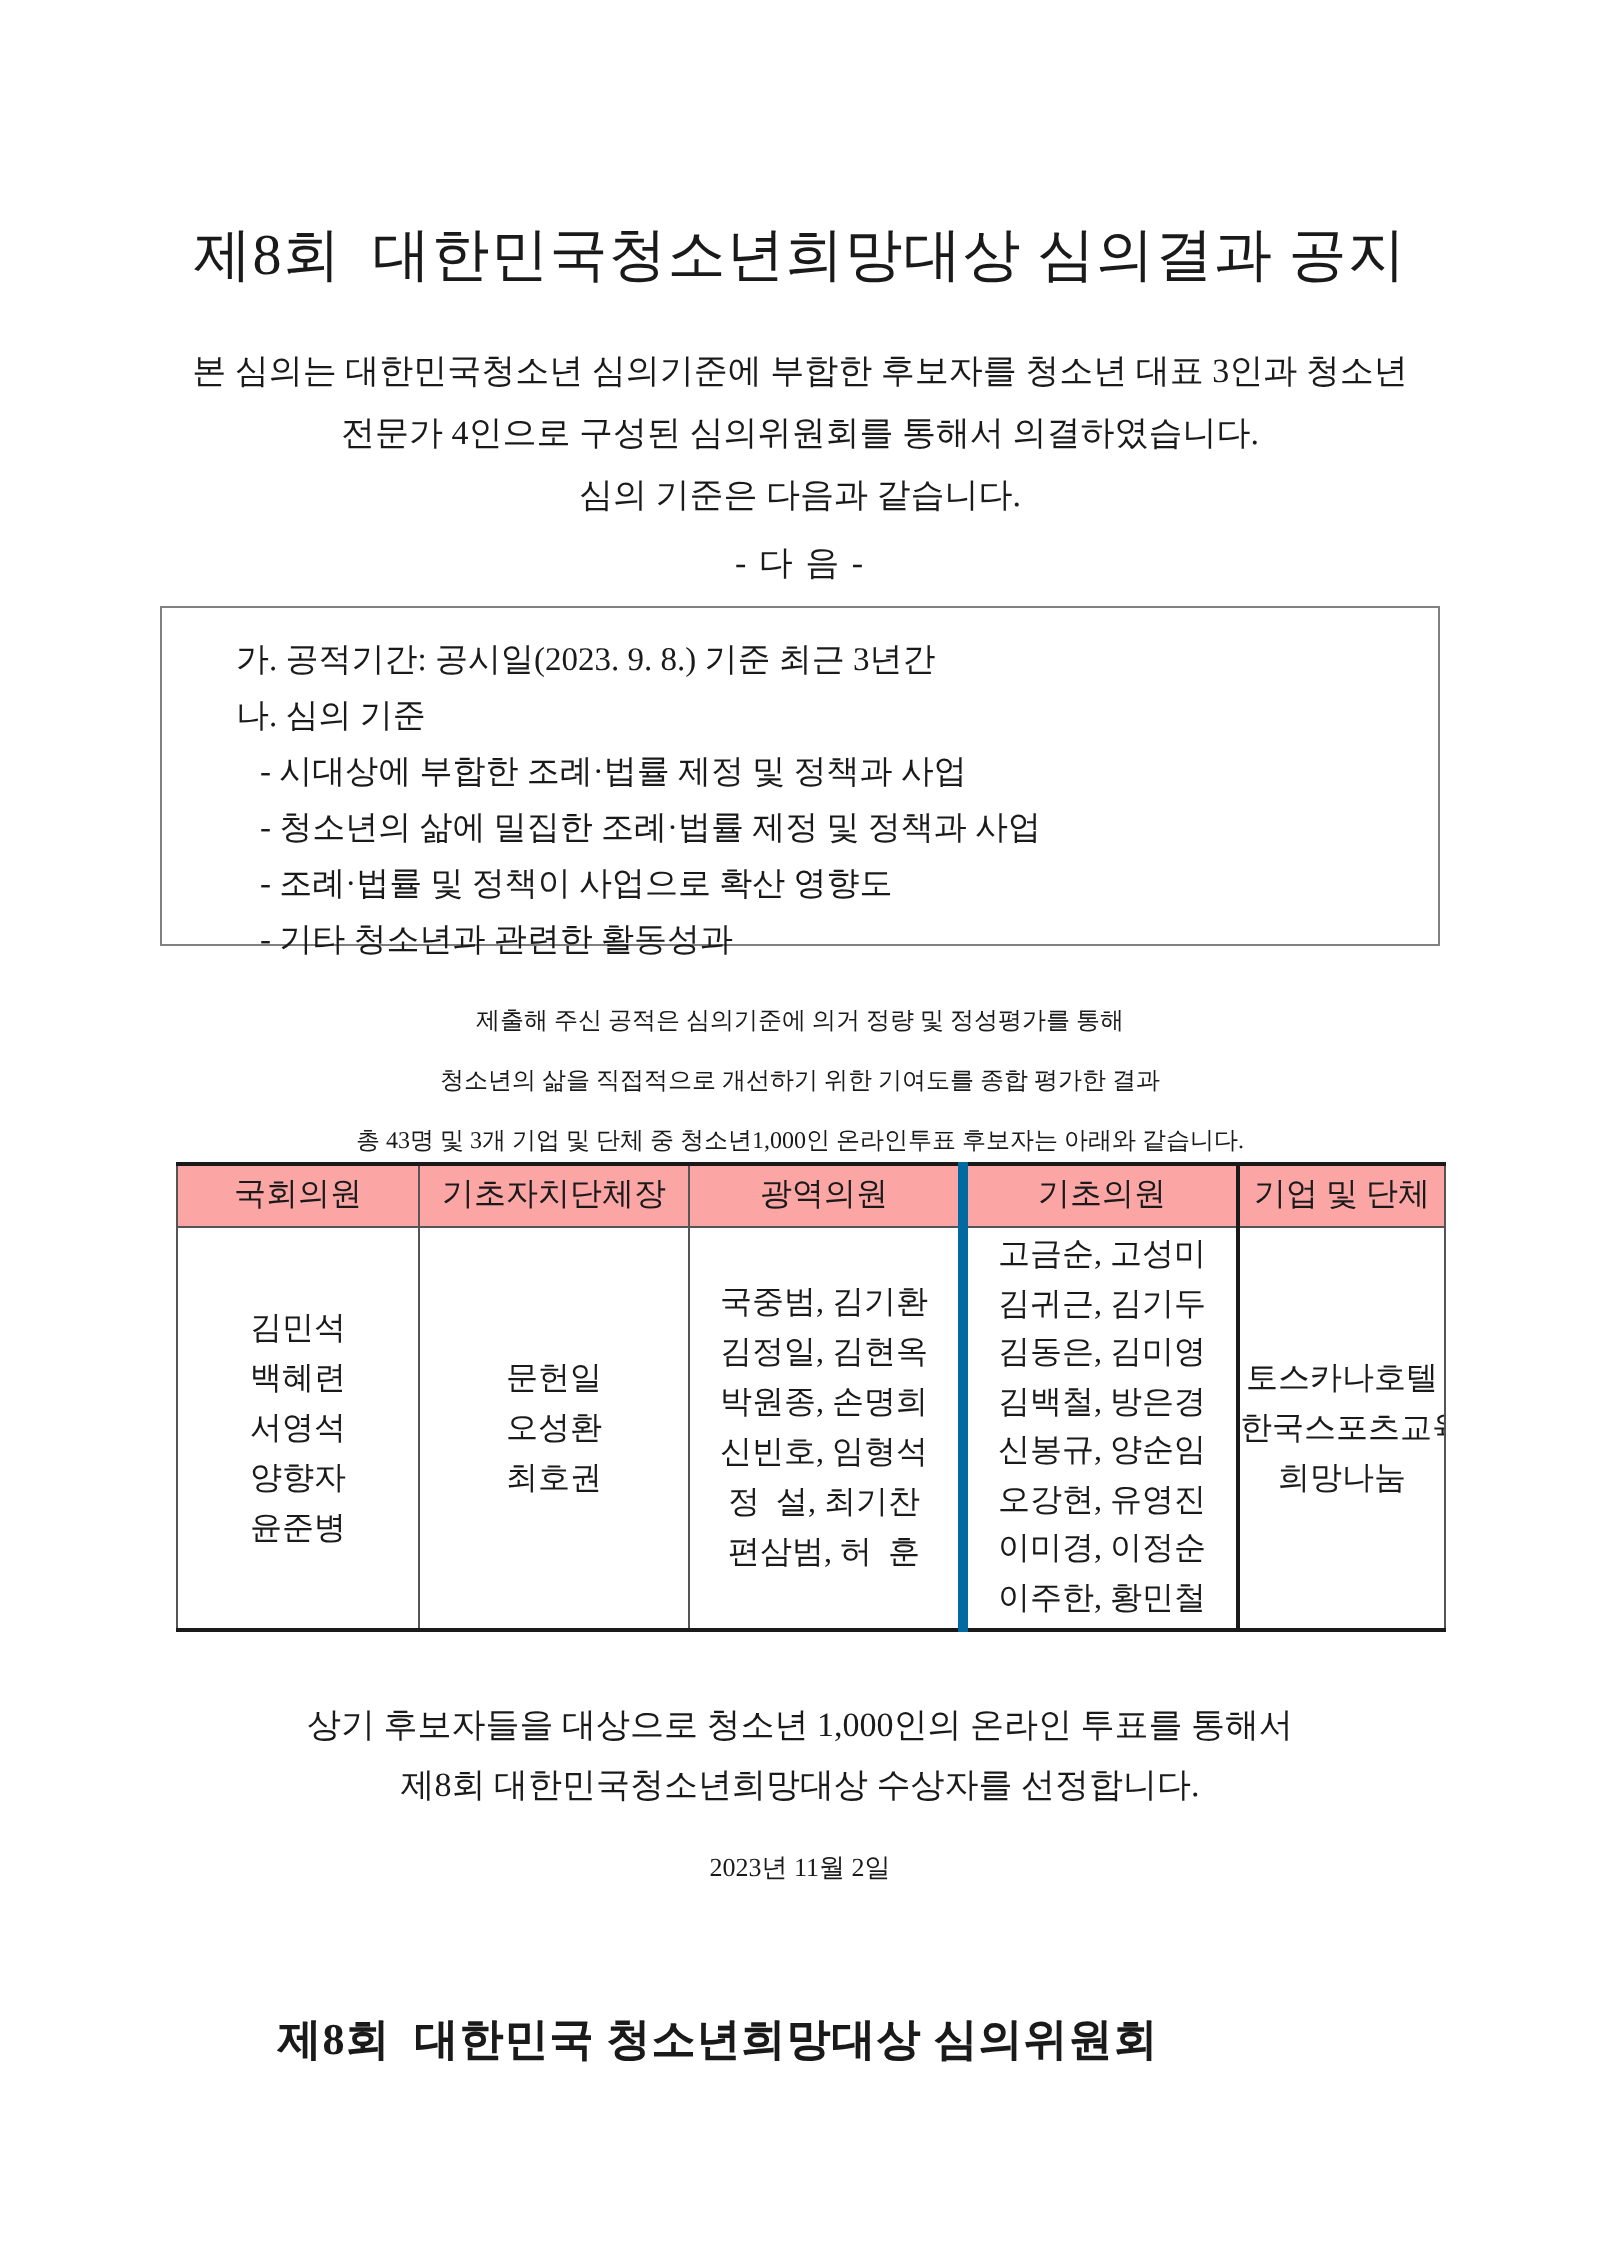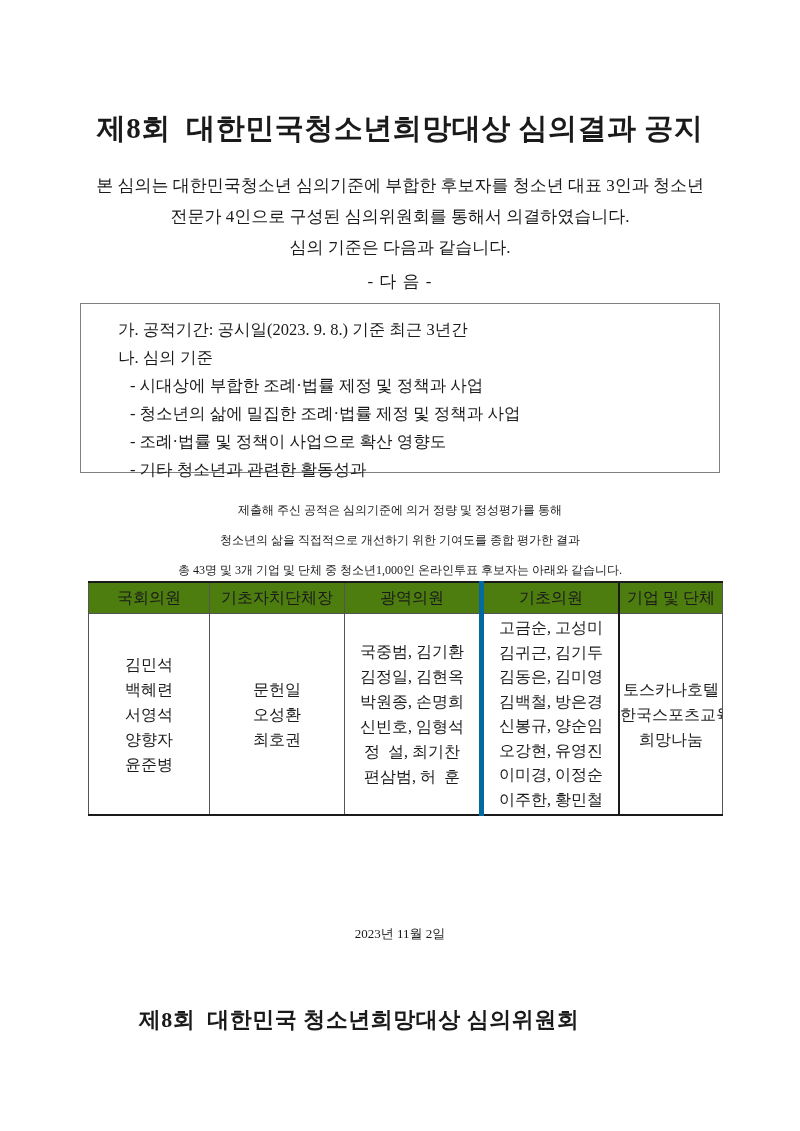--- a/index.html
+++ b/index.html
@@ -23,21 +23,21 @@
   }
 
   
   .doc-title {
     position: absolute;
     top: 92px;
     left: 0;
     width: 800px;
     text-align: center;
     font-size: 29px;
-    font-weight: bold;
+    font-weight: normal;
     letter-spacing: 0.5px;
     line-height: 1.2;
     white-space: pre;
   }
 
   
   .intro {
     position: absolute;
     top: 170px;
     left: 60px;
@@ -97,21 +97,21 @@
     top: 581px;
     left: 88px;
     width: 624px;
   }
   table.cand-table {
     border-collapse: collapse;
     width: 624px;
     table-layout: fixed;
   }
   table.cand-table thead th {
-    background: #4d7c0f;
+    background: #fca5a5;
     border: 1px solid #555;
     border-top: 2px solid #1a1a1a;
     font-size: 16px;
     font-weight: normal;
     height: 30px;
     line-height: 30px;
     text-align: center;
     white-space: pre;
     padding: 0;
   }
@@ -259,18 +259,22 @@
                 <span class="ln">토스카나호텔</span>
                 <span class="ln">한국스포츠교육</span>
                 <span class="ln">희망나눔</span>
               </div>
           </td>
         </tr>
       </tbody>
     </table>
   </div>
 
+  <div class="closing">
+    <span class="ln">상기 후보자들을 대상으로 청소년 1,000인의 온라인 투표를 통해서</span>
+    <span class="ln">제8회 대한민국청소년희망대상 수상자를 선정합니다.</span>
+  </div>
 
   <div class="doc-date">2023년 11월 2일</div>
 
   <div class="signature">제8회  대한민국 청소년희망대상 심의위원회</div>
 
 </div>
 
 </body></html>

